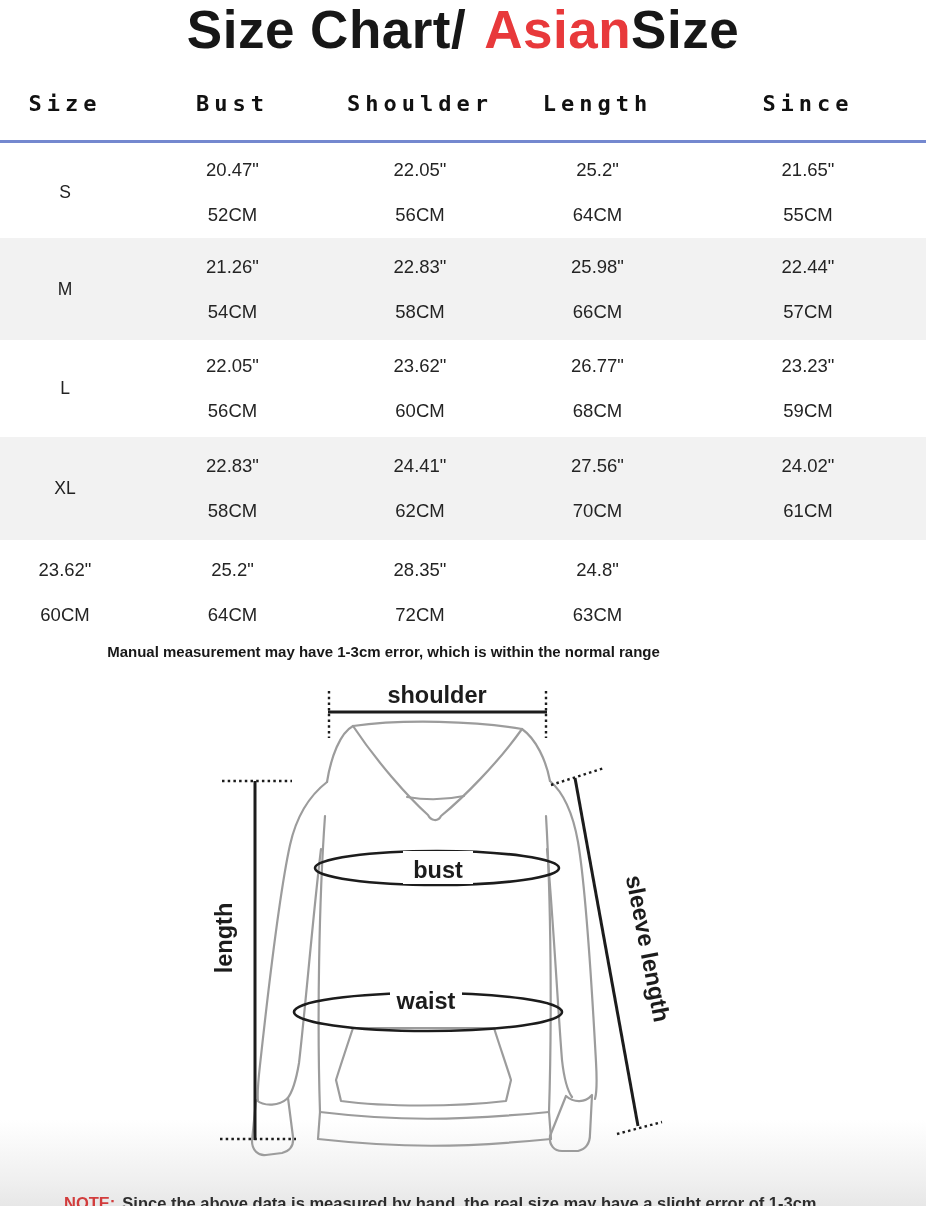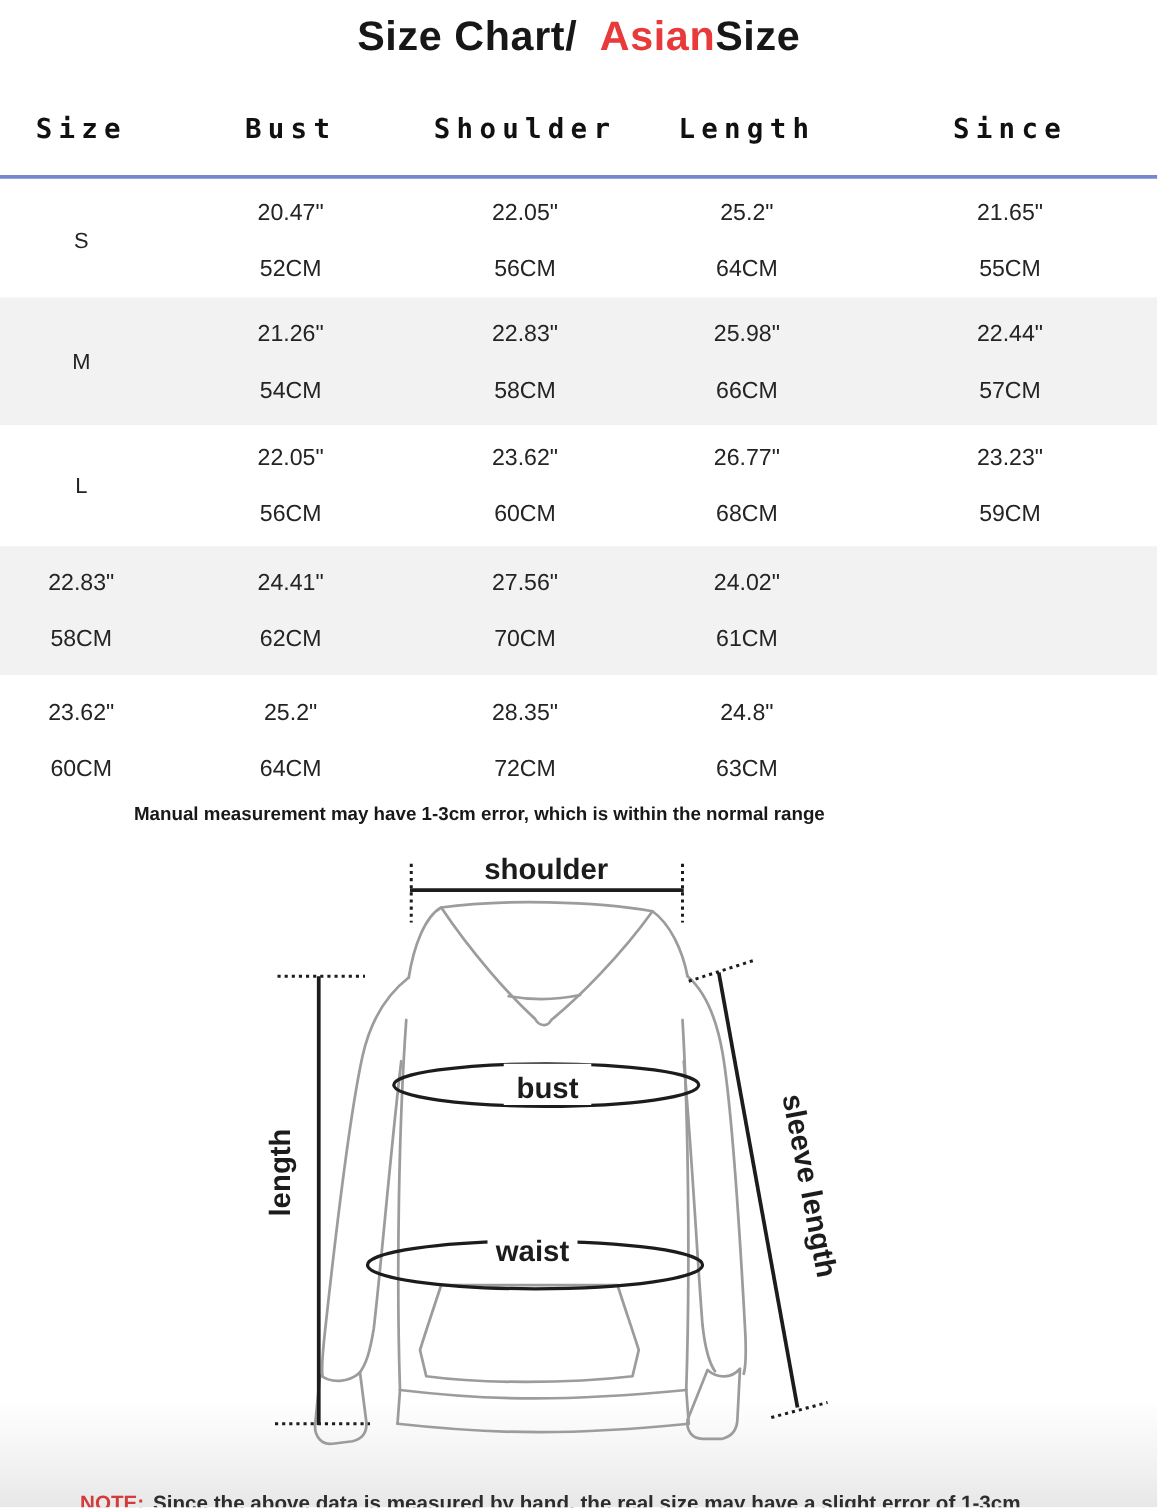--- a/index.html
+++ b/index.html
@@ -4,21 +4,21 @@
 <style>
   html,body{margin:0;padding:0;background:#fff;}
   .page{
     position:relative;width:926px;height:1206px;overflow:hidden;background:#fff;
     font-family:"Liberation Sans",sans-serif;color:#1f1f1f;
   }
   
   .title{
     position:absolute;top:0;left:0;width:926px;height:58px;
     display:flex;align-items:center;justify-content:center;
-    font-size:33px;font-weight:700;letter-spacing:.5px;color:#171717;
+    font-size:53px;font-weight:700;letter-spacing:.5px;color:#171717;
   }
   .title .red{color:#e8393b;margin-left:18px;}
   
   .grid-cols{display:grid;grid-template-columns:130px 205px 170px 185px 236px;}
   .thead{
     position:absolute;top:84px;left:0;width:926px;height:38px;align-items:center;
     font-family:"DejaVu Sans Mono",monospace;font-weight:700;font-size:22px;
     letter-spacing:5px;color:#111;
   }
   .thead .hcell{text-align:center;}
@@ -137,20 +137,21 @@
         <span>26.77"</span>
         <span>68CM</span>
       </div>
       <div class="meas">
         <span>23.23"</span>
         <span>59CM</span>
       </div>
     </div>
 
     <div class="trow grid-cols">
+      <div class="size-cell">XL</div>
       <div class="meas">
         <span>22.83"</span>
         <span>58CM</span>
       </div>
       <div class="meas">
         <span>24.41"</span>
         <span>62CM</span>
       </div>
       <div class="meas">
         <span>27.56"</span>

